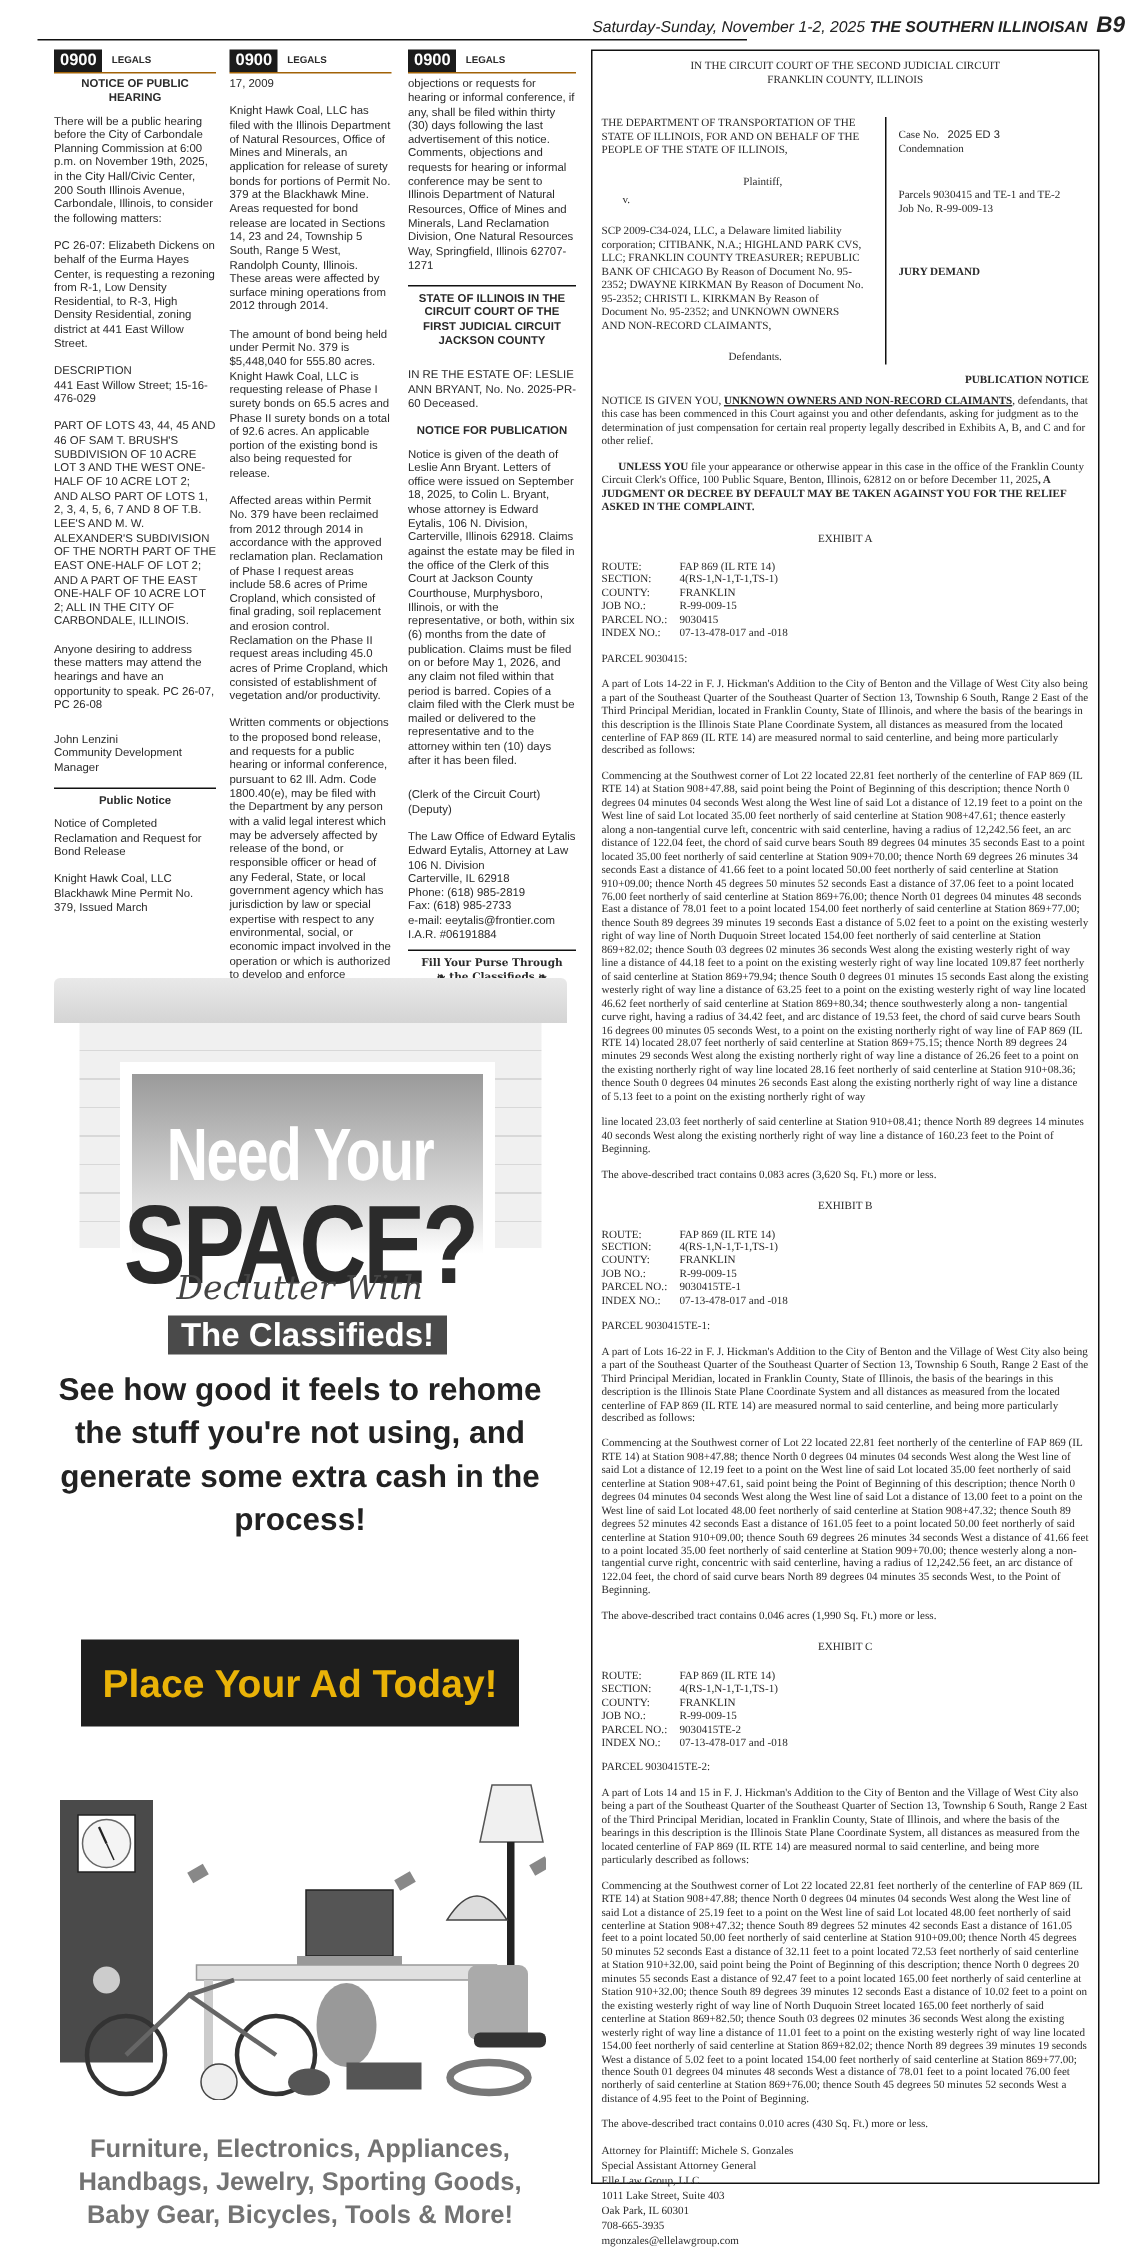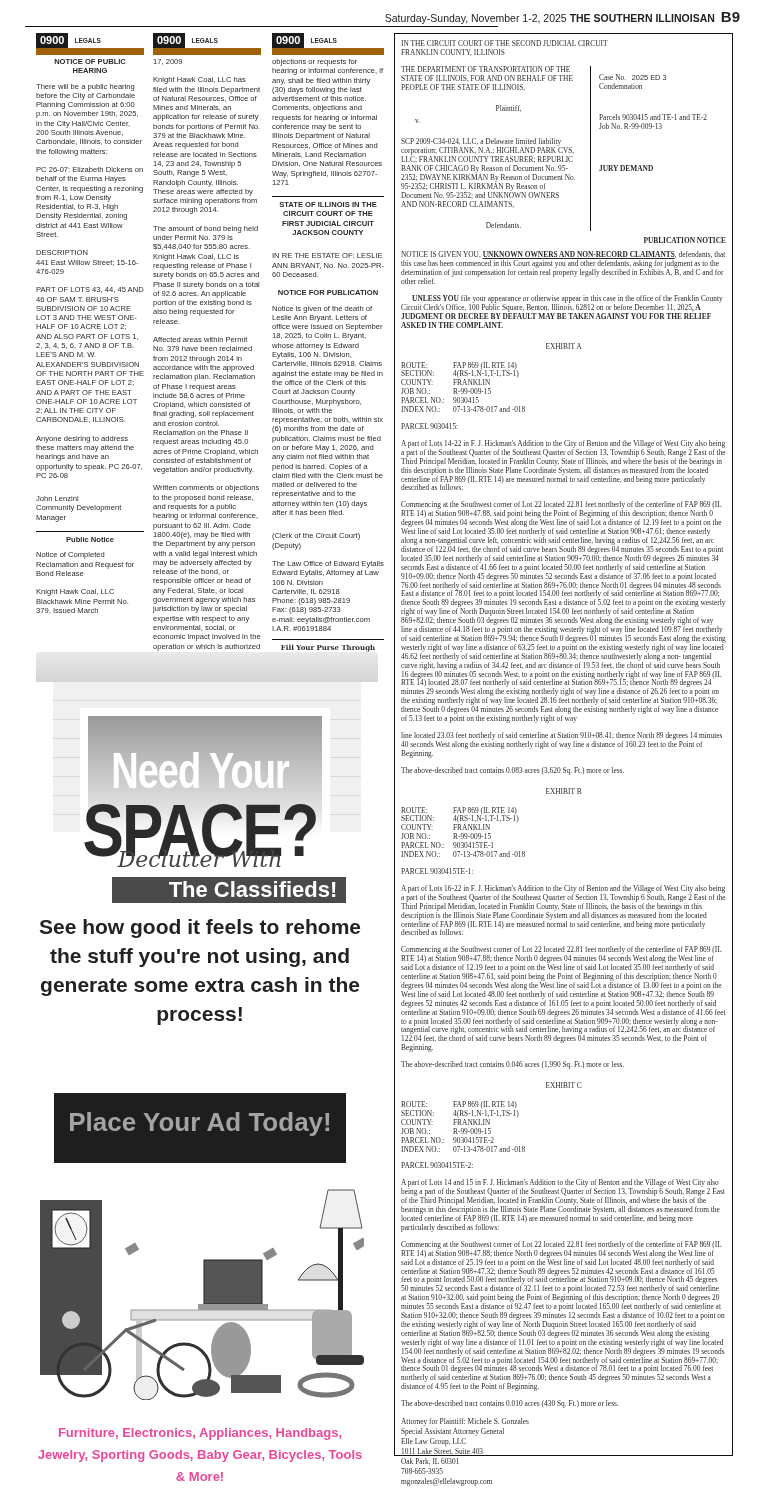--- a/index.html
+++ b/index.html
@@ -1,33 +1,33 @@
 <!DOCTYPE html>
 <html><head>
 <meta charset="utf-8">
 <style>
   html, body { margin:0; padding:0; background:#fff; }
   body { width:765px; height:1512px; position:relative; overflow:hidden; color:#1a1a1a; }
-  .masthead { position:absolute; top:8px; right:25px; font-family:"Liberation Sans", sans-serif; font-size:10.5px; color:#222; }
+  .masthead { position:absolute; top:8px; right:15px; font-family:"Liberation Sans", sans-serif; font-size:10.5px; color:#222;font-style:italic; }
   .masthead .paper { font-weight:bold; }
   .masthead .page { font-weight:bold; font-size:15px; margin-left:3px; }
   .top-rule { position:absolute; top:26px; left:25px; width:473px; border-top:1.5px solid #111; }
   .col { position:absolute; font-family:"Liberation Sans", sans-serif; font-size:7.6px; line-height:9.3px; color:#2a2a2a; }
   .col1 { left:36px; top:33px; width:108px; }
   .col2 { left:153px; top:33px; width:108px; }
   .col3 { left:272px; top:33px; width:112px; }
-  .hdr { display:flex; align-items:center; border-bottom:7px solid #a16207; margin-bottom:2px; }
+  .hdr { display:flex; align-items:center; border-bottom:1px solid #a16207; margin-bottom:2px; }
   .hdr .code { background:#1b1b1b; color:#fff; font-weight:bold; font-size:11px; padding:1px 4px; line-height:13px; }
   .hdr .lbl { font-weight:bold; font-size:6.5px; margin-left:6px; }
   .c-title { text-align:center; font-weight:bold; margin:0 0 6px; }
   .col p { margin:0 0 9px; }
   .sep { border-top:1px solid #111; margin:4px 0 3px; }
   .fill { text-align:center; font-family:"DejaVu Serif", serif; font-weight:bold; font-size:7px; line-height:9px; }
   .court { position:absolute; left:394px; top:33px; width:339px; height:1423px; border:1px solid #111; border-left:1.5px solid #111; border-right:1.5px solid #111; box-sizing:border-box; padding:6px 6px; font-family:"Liberation Serif", serif; font-size:7.4px; line-height:8.9px; color:#2a2a2a; }
-  .court .ctitle { margin-bottom:8px; }
+  .court .ctitle { text-align:center; margin-bottom:20px; }
   .caption { display:flex; margin-bottom:6px; }
   .caption .left { width:175px; padding-right:14px; border-right:1px solid #111; }
   .caption .right { padding-left:8px; }
   .caption .pl { text-align:center; margin:12px 0 4px 40px; }
   .caption .v { margin-left:14px; margin-bottom:12px; }
   .caption .df { text-align:center; margin-top:12px; margin-left:30px; }
   .pubnotice { text-align:right; font-weight:bold; margin:4px 0 6px; }
   .court p { margin:0 0 8px; }
   .court b { font-weight:bold; }
   .ul { text-decoration:underline; font-weight:bold; }
@@ -36,25 +36,25 @@
   .atty { line-height:10px; }
   .ad { position:absolute; left:36px; top:650px; width:328px; height:860px; font-family:"Liberation Sans", sans-serif; }
   .garage { position:absolute; left:0; top:0; width:328px; height:190px; }
   .roof { position:absolute; left:0; top:2px; width:342px; height:30px; background:linear-gradient(#e9e9e9,#d4d4d4); border-radius:4px 4px 0 0; }
   .wall { position:absolute; left:17px; top:32px; width:308px; height:150px; background:repeating-linear-gradient(#f0f0f0 0 18px,#d8d8d8 18px 19px); }
   .door { position:absolute; left:44px; top:58px; width:250px; height:135px; background:#fff; }
   .doorin { position:absolute; left:8px; top:8px; width:234px; height:120px; background:linear-gradient(#9a9a9a,#e4e4e4 80%,#fff); }
   .need { position:absolute; left:0; width:100%; text-align:center; top:100px; font-weight:bold; font-size:38px; color:#fff; letter-spacing:-1px; transform:scaleY(1.3); }
   .space { position:absolute; left:0; width:100%; text-align:center; top:145px; font-weight:bold; font-size:62px; color:#2b2b2b; letter-spacing:-2px; transform:scaleY(1.2); }
   .declutter { position:absolute; left:0; width:100%; text-align:center; top:197px; font-family:"DejaVu Serif", serif; font-style:italic; font-size:22px; color:#444; }
-  .classbar { position:absolute; left:76px; top:227px; width:186px; height:26px; background:#4a4a4a; color:#fff; text-align:center; font-weight:bold; font-size:22px; line-height:26px;padding-left:48px; }
+  .classbar { position:absolute; left:76px; top:227px; width:186px; height:26px; background:#4a4a4a; color:#fff; text-align:center; font-weight:bold; font-size:22px; line-height:26px; }
   .pitch { position:absolute; left:0; top:262px; width:328px; text-align:center; font-weight:bold; font-size:21px; line-height:29px; color:#222; }
-  .place { position:absolute; left:18px; top:443px; width:292px; height:70px; background:#1e1e1e; color:#a3a3a3; text-align:center; font-weight:bold; font-size:26px; line-height:58px; }
+  .place { position:absolute; left:18px; top:443px; width:292px; height:58px; background:#1e1e1e; color:#eab308; text-align:center; font-weight:bold; font-size:26px; line-height:58px; }
   .illus { position:absolute; left:0; top:520px; width:328px; height:230px; }
-  .items { position:absolute; left:0; top:772px; width:328px; text-align:center; font-weight:bold; font-size:13px; line-height:22px; color:#ec4899; }
+  .items { position:absolute; left:0; top:772px; width:328px; text-align:center; font-weight:bold; font-size:17px; line-height:22px; color:#737373; }
 </style>
 </head>
 <body>
 
 <div class="masthead">
   <span>Saturday-Sunday, November 1-2, 2025</span>
   <span class="paper">THE SOUTHERN ILLINOISAN</span>
   <span class="page">B9</span>
 </div>
 <div class="top-rule"></div>

